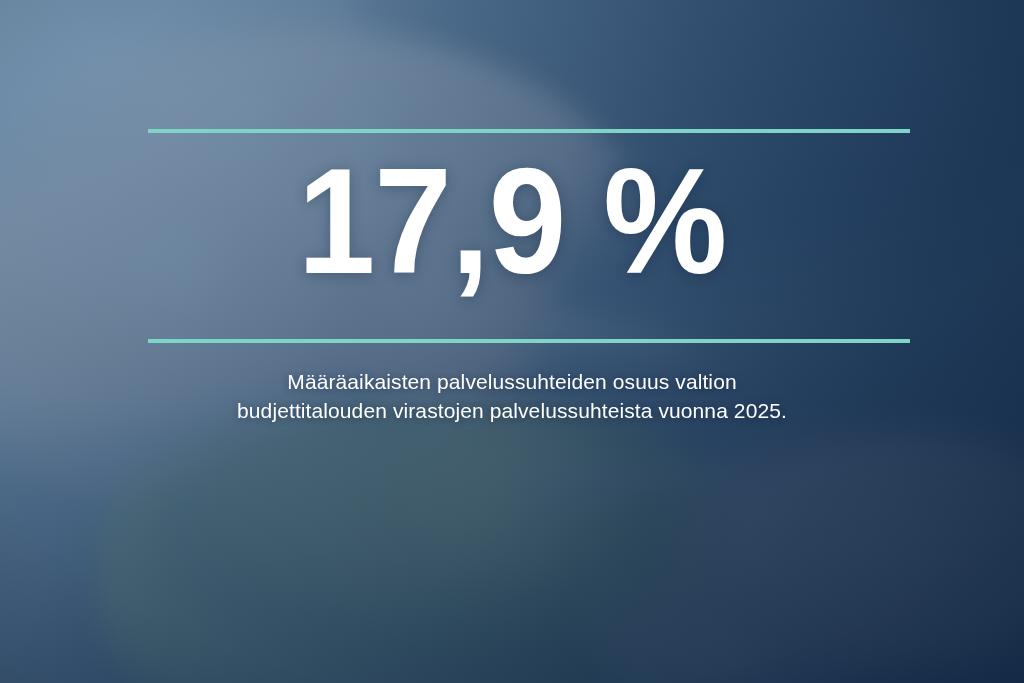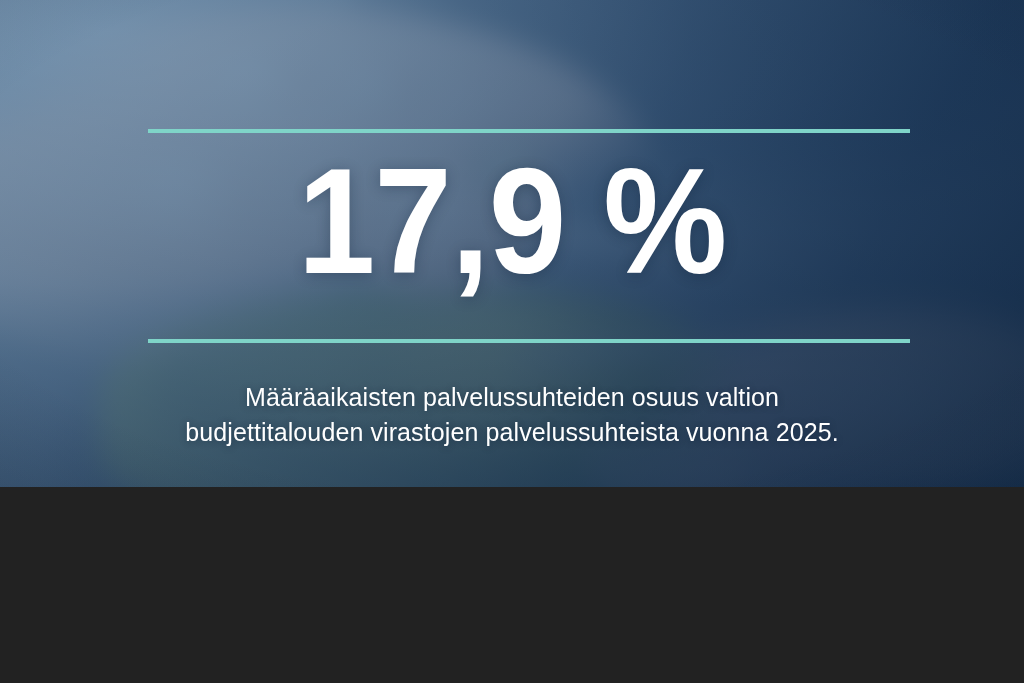--- a/index.html
+++ b/index.html
@@ -5,21 +5,21 @@
 <style>
   html, body {
     margin: 0;
     padding: 0;
     background: #222;
   }
 
   #stage {
     position: relative;
     width: 1024px;
-    height: 487px;
+    height: 683px;
     overflow: hidden;
     font-family: "Liberation Sans", "DejaVu Sans", sans-serif;
     -webkit-font-smoothing: antialiased;
   }
 
   
   .photo-layer {
     position: absolute;
     inset: -60px;
     filter: blur(14px) saturate(0.85);
@@ -232,24 +232,24 @@
     letter-spacing: -1px;
     transform: scaleX(0.93);
     text-shadow: 0 2px 14px rgba(10,28,50,0.30);
     white-space: nowrap;
   }
 
   .caption {
     position: absolute;
     left: 120px;
     right: 120px;
-    top: 380px;
+    top: 368px;
     text-align: center;
     color: #ffffff;
-    font-size: 25px;
+    font-size: 21px;
     font-weight: 400;
     line-height: 1.38;
     letter-spacing: 0.1px;
     text-shadow: 0 1px 7px rgba(10,28,50,0.45);
   }
   .caption .line { display: block; }
 </style>
 </head>
 <body>
 

